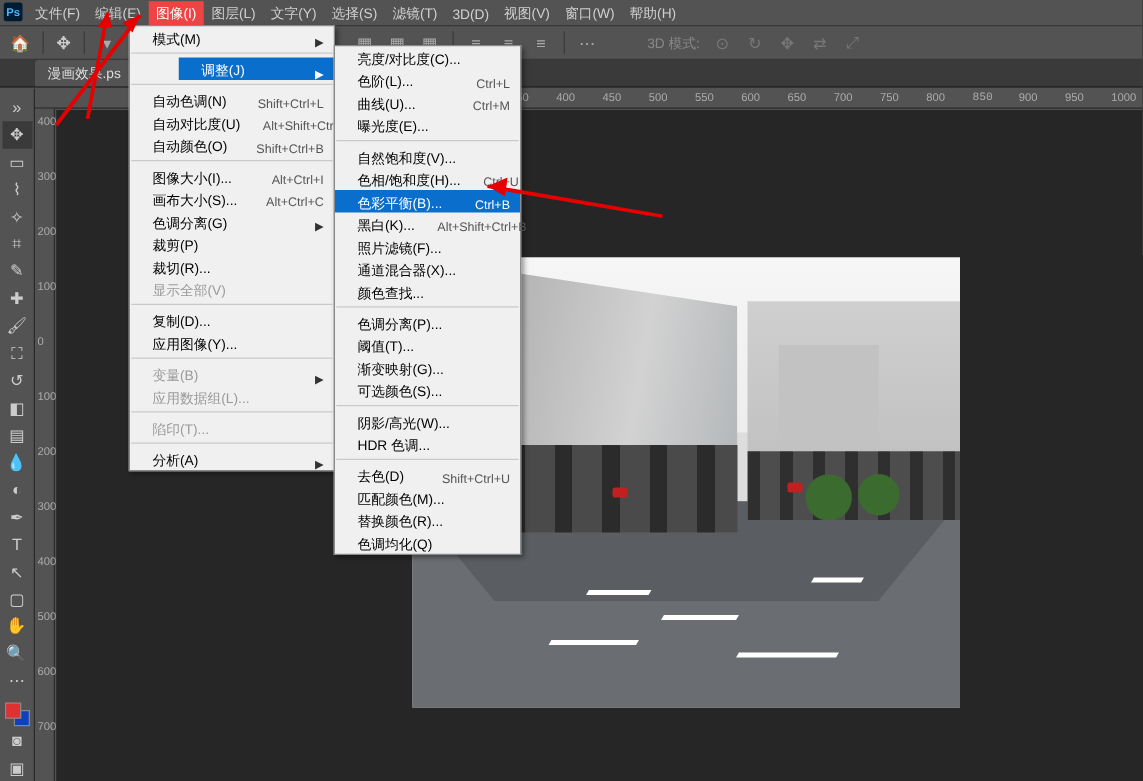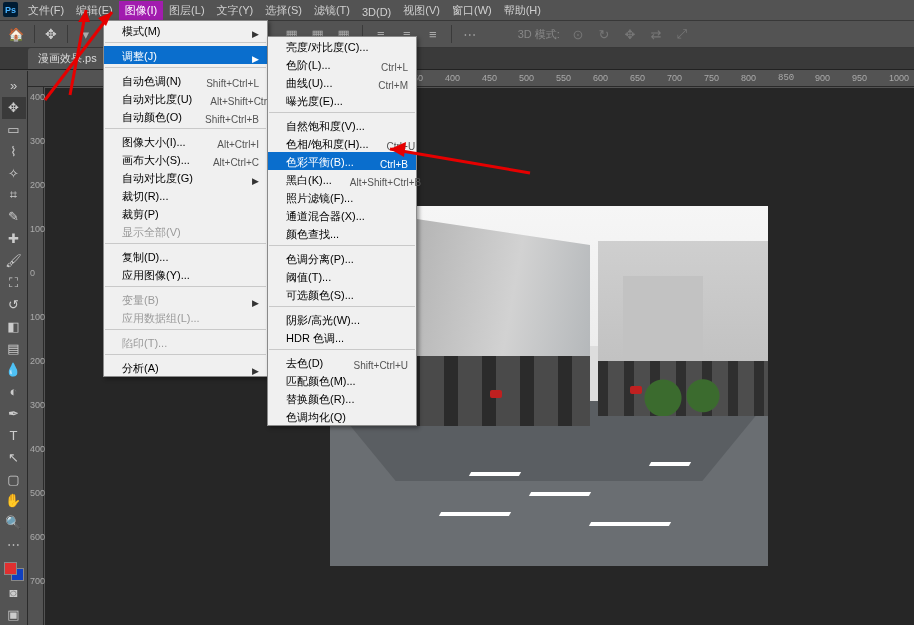--- a/index.html
+++ b/index.html
@@ -1,20 +1,20 @@
 <!DOCTYPE html>
 <html><head>
 <meta charset="utf-8">
 <style>
 * { margin: 0; padding: 0; box-sizing: border-box; font-family: "Microsoft YaHei", Arial, sans-serif; }
 body { background: #535353; width: 914px; height: 625px; overflow: hidden; position: relative; color: #ccc; font-size: 11px; }
 
 .menubar { background: #535353; height: 20px; display: flex; align-items: flex-end; padding-left: 22px; }
 .menubar .menu-item { padding: 2px 6px; cursor: default; font-size: 11px; color: #d0d0d0; }
-.menubar .menu-item.active { background: #a21caf; color: #fff; }
+.menubar .menu-item.active { background: #ef4444; color: #fff; }
 
 .ps-logo { position: absolute; left: 3px; top: 2px; width: 15px; height: 15px; background: #001c33; color: #4bb4ff; font-weight: bold; font-size: 9px; display: flex; align-items: center; justify-content: center; border-radius: 2px; }
 
 .options-bar { background: #535353; height: 28px; display: flex; align-items: center; padding-left: 8px; gap: 10px; border-top: 1px solid #383838; border-bottom: 1px solid #383838; }
 .options-bar .icon { width: 16px; height: 16px; color: #aaa; display: flex; align-items: center; justify-content: center; font-size: 13px; }
 .options-bar .sep { width: 1px; height: 18px; background: #3a3a3a; }
 .options-bar .arrow-icon { color: #ccc; font-size: 14px; }
 
 .tab-bar { background: #3a3a3a; height: 22px; display: flex; align-items: flex-end; padding-left: 28px; border-bottom: 1px solid #222; }
 .tab { background: #535353; padding: 3px 10px; font-size: 11px; color: #ddd; border-top-left-radius: 3px; border-top-right-radius: 3px; }
@@ -49,21 +49,21 @@
 .bike { position: absolute; width: 12px; height: 8px; background: #c02020; border-radius: 2px; }
 
 
 .menu-panel { position: absolute; background: #f0f0f0; border: 1px solid #8a8a8a; box-shadow: 2px 2px 4px rgba(0,0,0,.4); font-size: 11px; color: #000; }
 .menu-row { display: flex; align-items: flex-end; height: 18px; padding: 0 8px 0 18px; position: relative; }
 .menu-row.sep-row { height: 1px; background: #c9c9c9; margin: 3px 1px; padding: 0; }
 .menu-row .label { flex: 1; white-space: nowrap; }
 .menu-row .shortcut { color: #555; font-size: 10px; padding-left: 18px; }
 .menu-row .arrow { font-size: 9px; color: #333; }
 .menu-row.disabled { color: #9a9a9a; }
-.menu-row.hover { background: #0a6ecd; color: #fff; }
+.menu-row.hover { background: #0a6ecd; color: #fff; margin-left: 39px; }
 .menu-row.hover .shortcut, .menu-row.hover .arrow { color: #fff; }
 .menu-row.highlighted { background: #0a6ecd; color: #fff; }
 .menu-row.highlighted .shortcut { color: #fff; }
 
 .menu1 { left: 103px; top: 20px; width: 165px; }
 .menu2 { left: 267px; top: 36px; width: 150px; }
 
 
 .anno { position: absolute; pointer-events: none; }
 .anno path { stroke: #e60000; stroke-width: 3; fill: none; }
@@ -226,28 +226,28 @@
     <div class="menu-row sep-row"></div>
     <div class="menu-row">
       <span class="label">图像大小(I)...</span>
       <span class="shortcut">Alt+Ctrl+I</span>
     </div>
     <div class="menu-row">
       <span class="label">画布大小(S)...</span>
       <span class="shortcut">Alt+Ctrl+C</span>
     </div>
     <div class="menu-row">
-      <span class="label">自动对比度(G)</span>
-      <span class="arrow">▶</span>
+      <span class="label">色调分离(G)</span>
+      <span class="arrow">▶</span>
+    </div>
+    <div class="menu-row">
+      <span class="label">裁剪(P)</span>
     </div>
     <div class="menu-row">
       <span class="label">裁切(R)...</span>
-    </div>
-    <div class="menu-row">
-      <span class="label">裁剪(P)</span>
     </div>
     <div class="menu-row disabled">
       <span class="label">显示全部(V)</span>
     </div>
     <div class="menu-row sep-row"></div>
     <div class="menu-row">
       <span class="label">复制(D)...</span>
     </div>
     <div class="menu-row">
       <span class="label">应用图像(Y)...</span>
@@ -309,20 +309,23 @@
     </div>
     <div class="menu-row">
       <span class="label">颜色查找...</span>
     </div>
     <div class="menu-row sep-row"></div>
     <div class="menu-row">
       <span class="label">色调分离(P)...</span>
     </div>
     <div class="menu-row">
       <span class="label">阈值(T)...</span>
+    </div>
+    <div class="menu-row">
+      <span class="label">渐变映射(G)...</span>
     </div>
     <div class="menu-row">
       <span class="label">可选颜色(S)...</span>
     </div>
     <div class="menu-row sep-row"></div>
     <div class="menu-row">
       <span class="label">阴影/高光(W)...</span>
     </div>
     <div class="menu-row">
       <span class="label">HDR 色调...</span>

